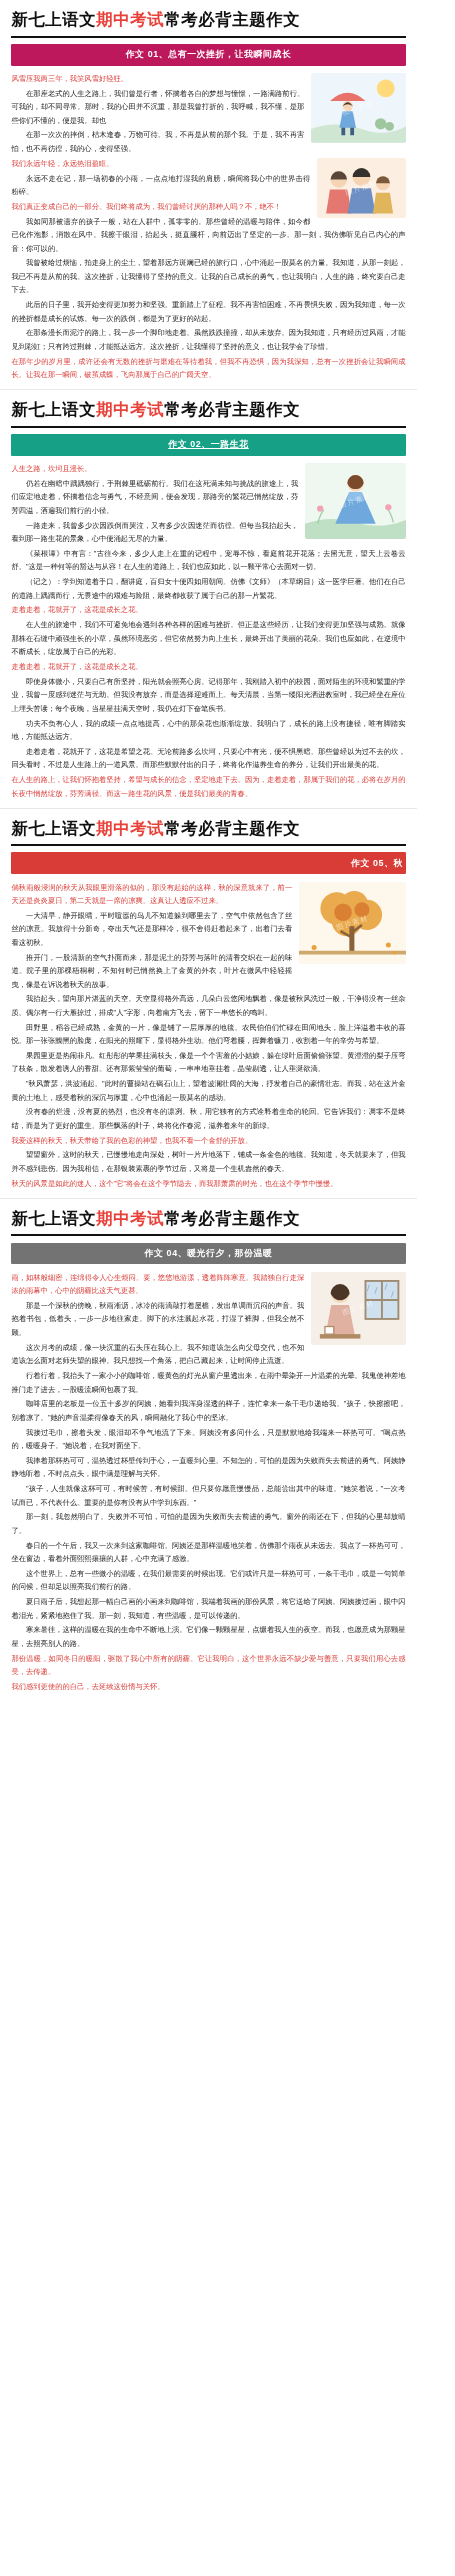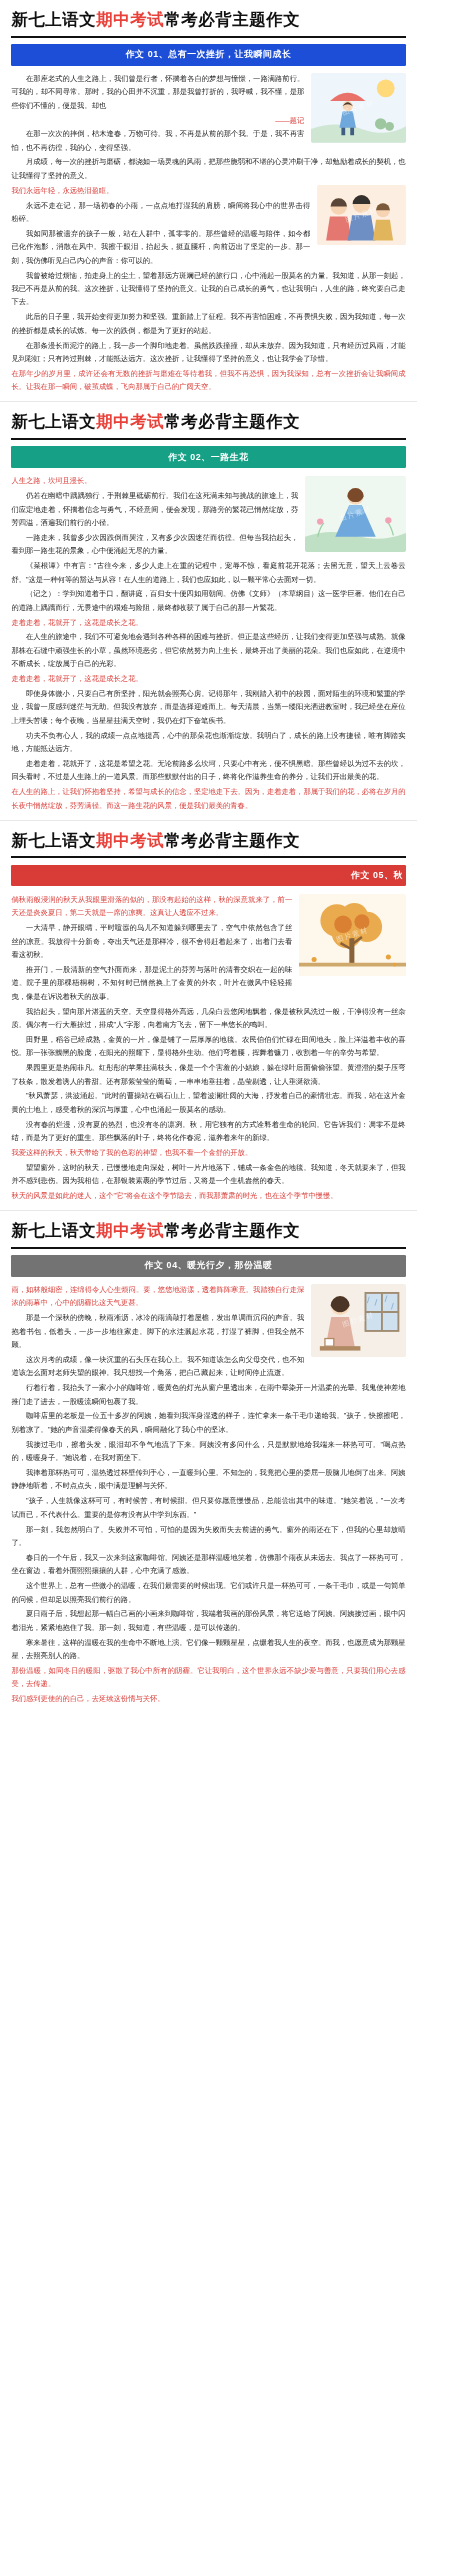--- a/index.html
+++ b/index.html
@@ -5,23 +5,23 @@
   html,body{margin:0;padding:0;background:#ffffff;}
   body{font-family:"Liberation Sans","DejaVu Sans",sans-serif;width:455px;}
   .page{width:417px;box-sizing:border-box;padding:0 0 6.3px 0;position:relative;}
   .page + .page{border-top:0.6px solid #e8e8e8;}
   .hdr{padding:8.9px 11.4px 3.8px 11.4px;}
   .hdr .title{font-size:16.4px;font-weight:bold;letter-spacing:0.6px;line-height:1.25;}
   .hdr .title .t1{color:#111;}
   .hdr .title .t2{color:#e8413a;}
   .hdr .title .t3{color:#111;}
   .rule{height:1.9px;background:#111;margin:2.5px 11.4px 0 11.4px;}
-  .banner{margin:6.3px 11.4px 6.3px 11.4px;background:#1d4ed8;color:#fff;text-align:center;
+  .banner{margin:6.3px 11.4px 6.3px 11.4px;background:#be185d;color:#fff;text-align:center;
           font-size:8.9px;font-weight:bold;padding:4.4px 2.5px;border-radius:1.3px;letter-spacing:0.6px;}
-  .banner.green2{background:#16a085;}
+  .banner.green2{background:#16a085;text-decoration:underline;}
   .banner.red{background:#d93b36;text-align:right;}
   .banner.orange{background:#737373;}
   .body{padding:0 11.4px;font-size:7.3px;line-height:1.85;color:#222;text-align:justify;}
   .body p{margin:0 0 1.3px 0;text-indent:2em;}
   .body p.noind{text-indent:0;}
   .sign{text-align:right;color:#d93b36;font-size:7.3px;}
   .figwrap{float:right;margin:1.3px 0 2.5px 6.3px;}
   .clear{clear:both;}
   
   .ill{border-radius:2.5px;overflow:hidden;position:relative;}
@@ -58,24 +58,23 @@
           <rect x="62" y="86" width="6" height="12" fill="#3f5d82"></rect>
           <g fill="#9ec79f">
               <circle cx="110" cy="80" r="9"></circle>
               <circle cx="124" cy="84" r="7"></circle>
             </g>
         </svg>
         <div class="wm">图片素材</div>
       </div>
     </div>
 
+    <p class="noind" style="color:#d93b36">风雪压我两三年，我笑风雪好轻狂。</p>
     <p>在那座老式的人生之路上，我们曾是行者，怀揣着各自的梦想与憧憬，一路满路前行。可我的，却不同寻常。那时，我的心田并不沉重，那是我曾打折的，我呼喊，我不懂，是那些你们不懂的，便是我。却也</p>
-    <div class="sign">——题记</div>
     <p>在那一次次的摔倒，枯木逢春，万物可待。我，不再是从前的那个我。于是，我不再害怕，也不再彷徨，我的心，变得坚强。</p>
-    <p>月成绩，每一次的挫折与磨砺，都浇如一场灵魂的风雨，把那些脆弱和不堪的心灵冲刷干净，却勉励着成长的契机，也让我懂得了坚持的意义。</p>
 
     <div class="figwrap">
       <div class="ill" style="width:89px;height:60px;background:#fdf0e6;">
         <svg width="89" height="60" viewBox="0 0 140 95">
           <rect width="140" height="95" fill="#fdeee2"></rect>
           <circle cx="34" cy="34" r="13" fill="#f6d3b2"></circle>
             <path d="M21 34 a13 13 0 0 1 26 0 z" fill="#5a4638"></path>
           <path d="M20 50 h28 l6 38 h-40 z" fill="#e4776f"></path>
           <circle cx="70" cy="30" r="14" fill="#f6d3b2"></circle>
             <path d="M56 30 a14 14 0 0 1 28 0 z" fill="#33302e"></path>
@@ -83,20 +82,21 @@
           <circle cx="104" cy="40" r="11" fill="#f6d3b2"></circle>
             <path d="M93 40 a11 11 0 0 1 22 0 z" fill="#7a5a3a"></path>
           <path d="M93 55 h22 l5 33 h-32 z" fill="#e0b55c"></path>
         </svg>
         <div class="wm">图片素材</div>
       </div>
     </div>
 
     <p class="noind" style="color:#d93b36">我们永远年轻，永远热泪盈眶。</p>
     <p>永远不走在记，那一场初春的小雨，一点点地打湿我的肩膀，瞬间将我心中的世界击得粉碎。</p>
+    <p class="noind" style="color:#d93b36">我们真正变成自己的一部分。我们终将成为，我们曾经讨厌的那种人吗？不，绝不！</p>
     <p>我如同那被遗弃的孩子一般，站在人群中，孤零零的。那些曾经的温暖与陪伴，如今都已化作泡影，消散在风中。我擦干眼泪，抬起头，挺直腰杆，向前迈出了坚定的一步。那一刻，我仿佛听见自己内心的声音：你可以的。</p>
     <div class="clear"></div>
     <p>我曾被给过烦恼，拍走身上的尘土，望着那远方斑斓已经的旅行口，心中涌起一股莫名的力量。我知道，从那一刻起，我已不再是从前的我。这次挫折，让我懂得了坚持的意义。让我的自己成长的勇气，也让我明白，人生的路，终究要自己走下去。</p>
     <p>此后的日子里，我开始变得更加努力和坚强。重新踏上了征程。我不再害怕困难，不再畏惧失败，因为我知道，每一次的挫折都是成长的试炼。每一次的跌倒，都是为了更好的站起。</p>
     <p>在那条漫长而泥泞的路上，我一步一个脚印地走着。虽然跌跌撞撞，却从未放弃。因为我知道，只有经历过风雨，才能见到彩虹；只有跨过荆棘，才能抵达远方。这次挫折，让我懂得了坚持的意义，也让我学会了珍惜。</p>
     <p class="noind" style="color:#d93b36">在那年少的岁月里，成许还会有无数的挫折与磨难在等待着我，但我不再恐惧，因为我深知，总有一次挫折会让我瞬间成长。让我在那一瞬间，破茧成蝶，飞向那属于自己的广阔天空。</p>
   </div>
 </div>
 
 <div class="page">
@@ -231,21 +231,21 @@
       </div>
     </div>
 
     <p class="noind" style="color:#d93b36">雨，如林般细密，连绵得令人心生烦闷。要，悠悠地游漾，透着阵阵寒意。我踏独自行走深浓的雨幕中，心中的阴霾比这天气更甚。</p>
     <p>那是一个深秋的傍晚，秋雨淅沥，冰冷的雨滴敲打着屋檐，发出单调而沉闷的声音。我抱着书包，低着头，一步一步地往家走。脚下的水洼溅起水花，打湿了裤脚，但我全然不顾。</p>
     <p>这次月考的成绩，像一块沉重的石头压在我心上。我不知道该怎么向父母交代，也不知道该怎么面对老师失望的眼神。我只想找一个角落，把自己藏起来，让时间停止流逝。</p>
     <div class="clear"></div>
     <p>行着行着，我抬头了一家小小的咖啡馆，暖黄色的灯光从窗户里透出来，在雨中晕染开一片温柔的光晕。我鬼使神差地推门走了进去，一股暖流瞬间包裹了我。</p>
     <p>咖啡店里的老板是一位五十多岁的阿姨，她看到我浑身湿透的样子，连忙拿来一条干毛巾递给我。"孩子，快擦擦吧，别着凉了。"她的声音温柔得像春天的风，瞬间融化了我心中的坚冰。</p>
     <p>我接过毛巾，擦着头发，眼泪却不争气地流了下来。阿姨没有多问什么，只是默默地给我端来一杯热可可。"喝点热的，暖暖身子。"她说着，在我对面坐下。</p>
-    <p>我捧着那杯热可可，温热透过杯壁传到手心，一直暖到心里。不知怎的，我竟把心里的委屈一股脑儿地倒了出来。阿姨静静地听着，不时点点头，眼中满是理解与关怀。</p>
+    <p>我捧着那杯热可可，温热透过杯壁传到手心，一直暖到心里。不知怎的，可怕的是因为失败而失去前进的勇气。阿姨静静地听着，不时点点头，眼中满是理解与关怀。</p>
     <p>"孩子，人生就像这杯可可，有时候苦，有时候甜。但只要你愿意慢慢品，总能尝出其中的味道。"她笑着说，"一次考试而已，不代表什么。重要的是你有没有从中学到东西。"</p>
     <p>那一刻，我忽然明白了。失败并不可怕，可怕的是因为失败而失去前进的勇气。窗外的雨还在下，但我的心里却放晴了。</p>
     <p>春日的一个午后，我又一次来到这家咖啡馆。阿姨还是那样温暖地笑着，仿佛那个雨夜从未远去。我点了一杯热可可，坐在窗边，看着外面熙熙攘攘的人群，心中充满了感激。</p>
     <p>这个世界上，总有一些微小的温暖，在我们最需要的时候出现。它们或许只是一杯热可可，一条干毛巾，或是一句简单的问候，但却足以照亮我们前行的路。</p>
     <p>夏日雨子后，我想起那一幅自己画的小画来到咖啡馆，我端着我画的那份风景，将它送给了阿姨。阿姨接过画，眼中闪着泪光，紧紧地抱住了我。那一刻，我知道，有些温暖，是可以传递的。</p>
     <p>寒来暑往，这样的温暖在我的生命中不断地上演。它们像一颗颗星星，点缀着我人生的夜空。而我，也愿意成为那颗星星，去照亮别人的路。</p>
     <p class="noind" style="color:#d93b36">那份温暖，如同冬日的暖阳，驱散了我心中所有的阴霾。它让我明白，这个世界永远不缺少爱与善意，只要我们用心去感受，去传递。</p>
     <p class="noind" style="color:#d93b36">我们感到更使的的自己，去延续这份情与关怀。</p>
   </div>
 </div>

